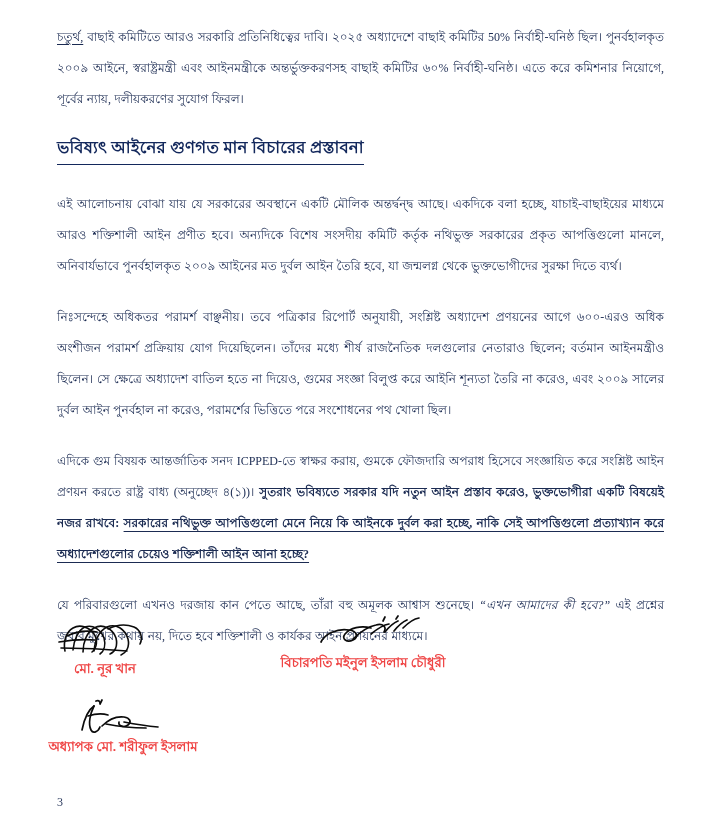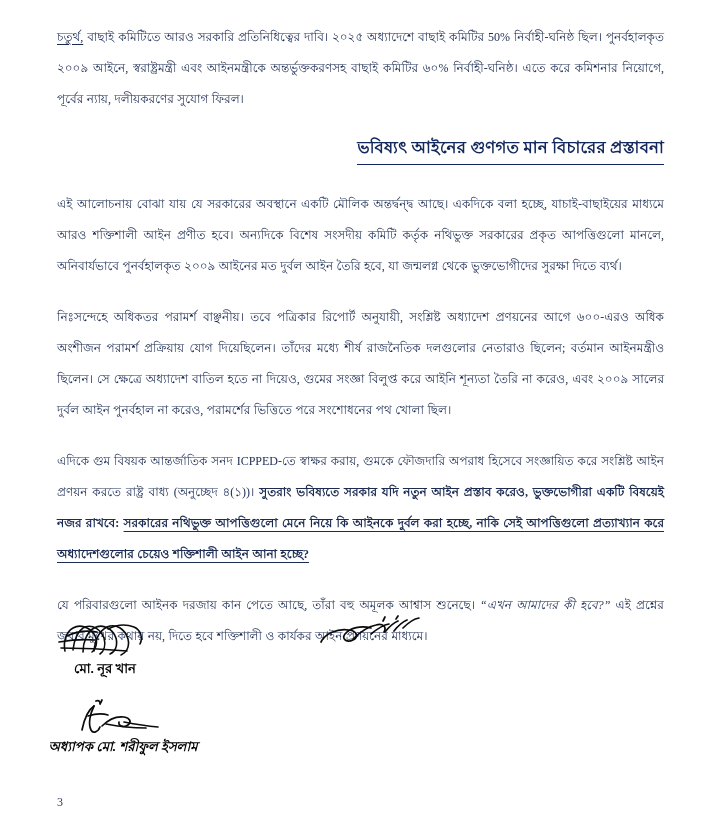--- a/index.html
+++ b/index.html
@@ -37,21 +37,21 @@
     color: #1b2b52;
     word-spacing: 0.5px;
   }
   p.body-para:last-child { margin-bottom: 0; }
 
   .para-first {
     margin-bottom: 26px;
   }
 
   .heading-wrap {
-    text-align: right;
+    text-align: left;
     margin: 12px 0 24px 0;
   }
   .heading {
     display: inline-block;
     font-size: 16.6px;
     font-weight: bold;
     color: #13285c;
     border-bottom: 1.6px solid #13285c;
     padding-bottom: 3px;
     line-height: 26px;
@@ -77,39 +77,39 @@
     width: 720px;
     height: 84px;
   }
   .sig-block {
     position: absolute;
     text-align: center;
   }
   .sig-name {
     font-size: 13.2px;
     font-weight: bold;
-    color: #000000;
+    color: #ef4444;
     white-space: nowrap;
     line-height: 16px;
     margin-top: 1px;
   }
   .sig-mark {
     height: 42px;
     display: flex;
     align-items: flex-end;
     justify-content: center;
   }
   .sig-mark svg { display: block; }
 
   
   .sig-1 { left: 30px;  top: 6px;  width: 150px; }
   .sig-2 { left: 258px; top: 0px;  width: 210px; }
   .sig-3 { left: 560px; top: 4px;  width: 150px; }
   
-  .sig-4 { left: 18px;  top: 0px;  width: 210px; font-style: italic; }
+  .sig-4 { left: 18px;  top: 0px;  width: 210px; }
   .sig-5 { left: 558px; top: 2px;  width: 155px; }
 
   .page-number {
     position: absolute;
     left: 57px;
     top: 795px;
     font-size: 12px;
     color: #2b3a5e;
     font-family: "Liberation Serif", serif;
   }
@@ -126,21 +126,21 @@
     <div class="heading-wrap">
       <span class="heading">ভবিষ্যৎ আইনের গুণগত মান বিচারের প্রস্তাবনা</span>
     </div>
 
     <p class="body-para">এই আলোচনায় বোঝা যায় যে সরকারের অবস্থানে একটি মৌলিক অন্তর্দ্বন্দ্ব আছে। একদিকে বলা হচ্ছে, যাচাই-বাছাইয়ের মাধ্যমে আরও শক্তিশালী আইন প্রণীত হবে। অন্যদিকে বিশেষ সংসদীয় কমিটি কর্তৃক নথিভুক্ত সরকারের প্রকৃত আপত্তিগুলো মানলে, অনিবার্যভাবে পুনর্বহালকৃত ২০০৯ আইনের মত দুর্বল আইন তৈরি হবে, যা জন্মলগ্ন থেকে ভুক্তভোগীদের সুরক্ষা দিতে ব্যর্থ।</p>
 
     <p class="body-para">নিঃসন্দেহে অধিকতর পরামর্শ বাঞ্ছনীয়। তবে পত্রিকার রিপোর্ট অনুযায়ী, সংশ্লিষ্ট অধ্যাদেশ প্রণয়নের আগে ৬০০-এরও অধিক অংশীজন পরামর্শ প্রক্রিয়ায় যোগ দিয়েছিলেন। তাঁদের মধ্যে শীর্ষ রাজনৈতিক দলগুলোর নেতারাও ছিলেন; বর্তমান আইনমন্ত্রীও ছিলেন। সে ক্ষেত্রে অধ্যাদেশ বাতিল হতে না দিয়েও, গুমের সংজ্ঞা বিলুপ্ত করে আইনি শূন্যতা তৈরি না করেও, এবং ২০০৯ সালের দুর্বল আইন পুনর্বহাল না করেও, পরামর্শের ভিত্তিতে পরে সংশোধনের পথ খোলা ছিল।</p>
 
     <p class="body-para"><span>এদিকে গুম বিষয়ক আন্তর্জাতিক সনদ </span><span class="latin">ICPPED</span><span>-তে স্বাক্ষর করায়, গুমকে ফৌজদারি অপরাধ হিসেবে সংজ্ঞায়িত করে সংশ্লিষ্ট আইন প্রণয়ন করতে রাষ্ট্র বাধ্য (অনুচ্ছেদ ৪(১))। </span><span class="b">সুতরাং ভবিষ্যতে সরকার যদি নতুন আইন প্রস্তাব করেও, ভুক্তভোগীরা একটি বিষয়েই নজর রাখবে: </span><span class="bu">সরকারের নথিভুক্ত আপত্তিগুলো মেনে নিয়ে কি আইনকে দুর্বল করা হচ্ছে, নাকি সেই আপত্তিগুলো প্রত্যাখ্যান করে অধ্যাদেশগুলোর চেয়েও শক্তিশালী আইন আনা হচ্ছে?</span></p>
 
-    <p class="body-para"><span>যে পরিবারগুলো আইনক দরজায় কান পেতে আছে, তাঁরা বহু অমূলক আশ্বাস শুনেছে। </span><span class="i">“এখন আমাদের কী হবে?”</span><span> এই প্রশ্নের জবাব মুখের কথায় নয়, দিতে হবে শক্তিশালী ও কার্যকর আইন প্রণয়নের মাধ্যমে।</span></p>
+    <p class="body-para"><span>যে পরিবারগুলো এখনও দরজায় কান পেতে আছে, তাঁরা বহু অমূলক আশ্বাস শুনেছে। </span><span class="i">“এখন আমাদের কী হবে?”</span><span> এই প্রশ্নের জবাব মুখের কথায় নয়, দিতে হবে শক্তিশালী ও কার্যকর আইন প্রণয়নের মাধ্যমে।</span></p>
 
   </div>
 
   <div class="signatures">
 
     <div class="sig-row">
 
       <div class="sig-block sig-1">
         <div class="sig-mark">
           <svg width="104" height="42" viewBox="0 0 104 42">
@@ -167,20 +167,21 @@
               <path d="M56 27 C62 21 70 15 79 13 C86 11 90 15 87 20"></path>
               <path d="M74 22 C80 17 86 13 92 12"></path>
               <path d="M88 20 C92 15 96 11 101 9"></path>
               <path d="M97 19 C101 14 105 10 110 8"></path>
               <path d="M86 9 L88 5"></path>
               <path d="M99 7 L101 4"></path>
               <path d="M106 16 C111 11 116 7 122 6"></path>
             </g>
           </svg>
         </div>
+        <div class="sig-name">বিচারপতি মইনুল ইসলাম চৌধুরী</div>
       </div>
 
 
     </div>
 
     <div class="sig-row">
 
       <div class="sig-block sig-4">
         <div class="sig-mark">
           <svg width="118" height="42" viewBox="0 0 118 42">

